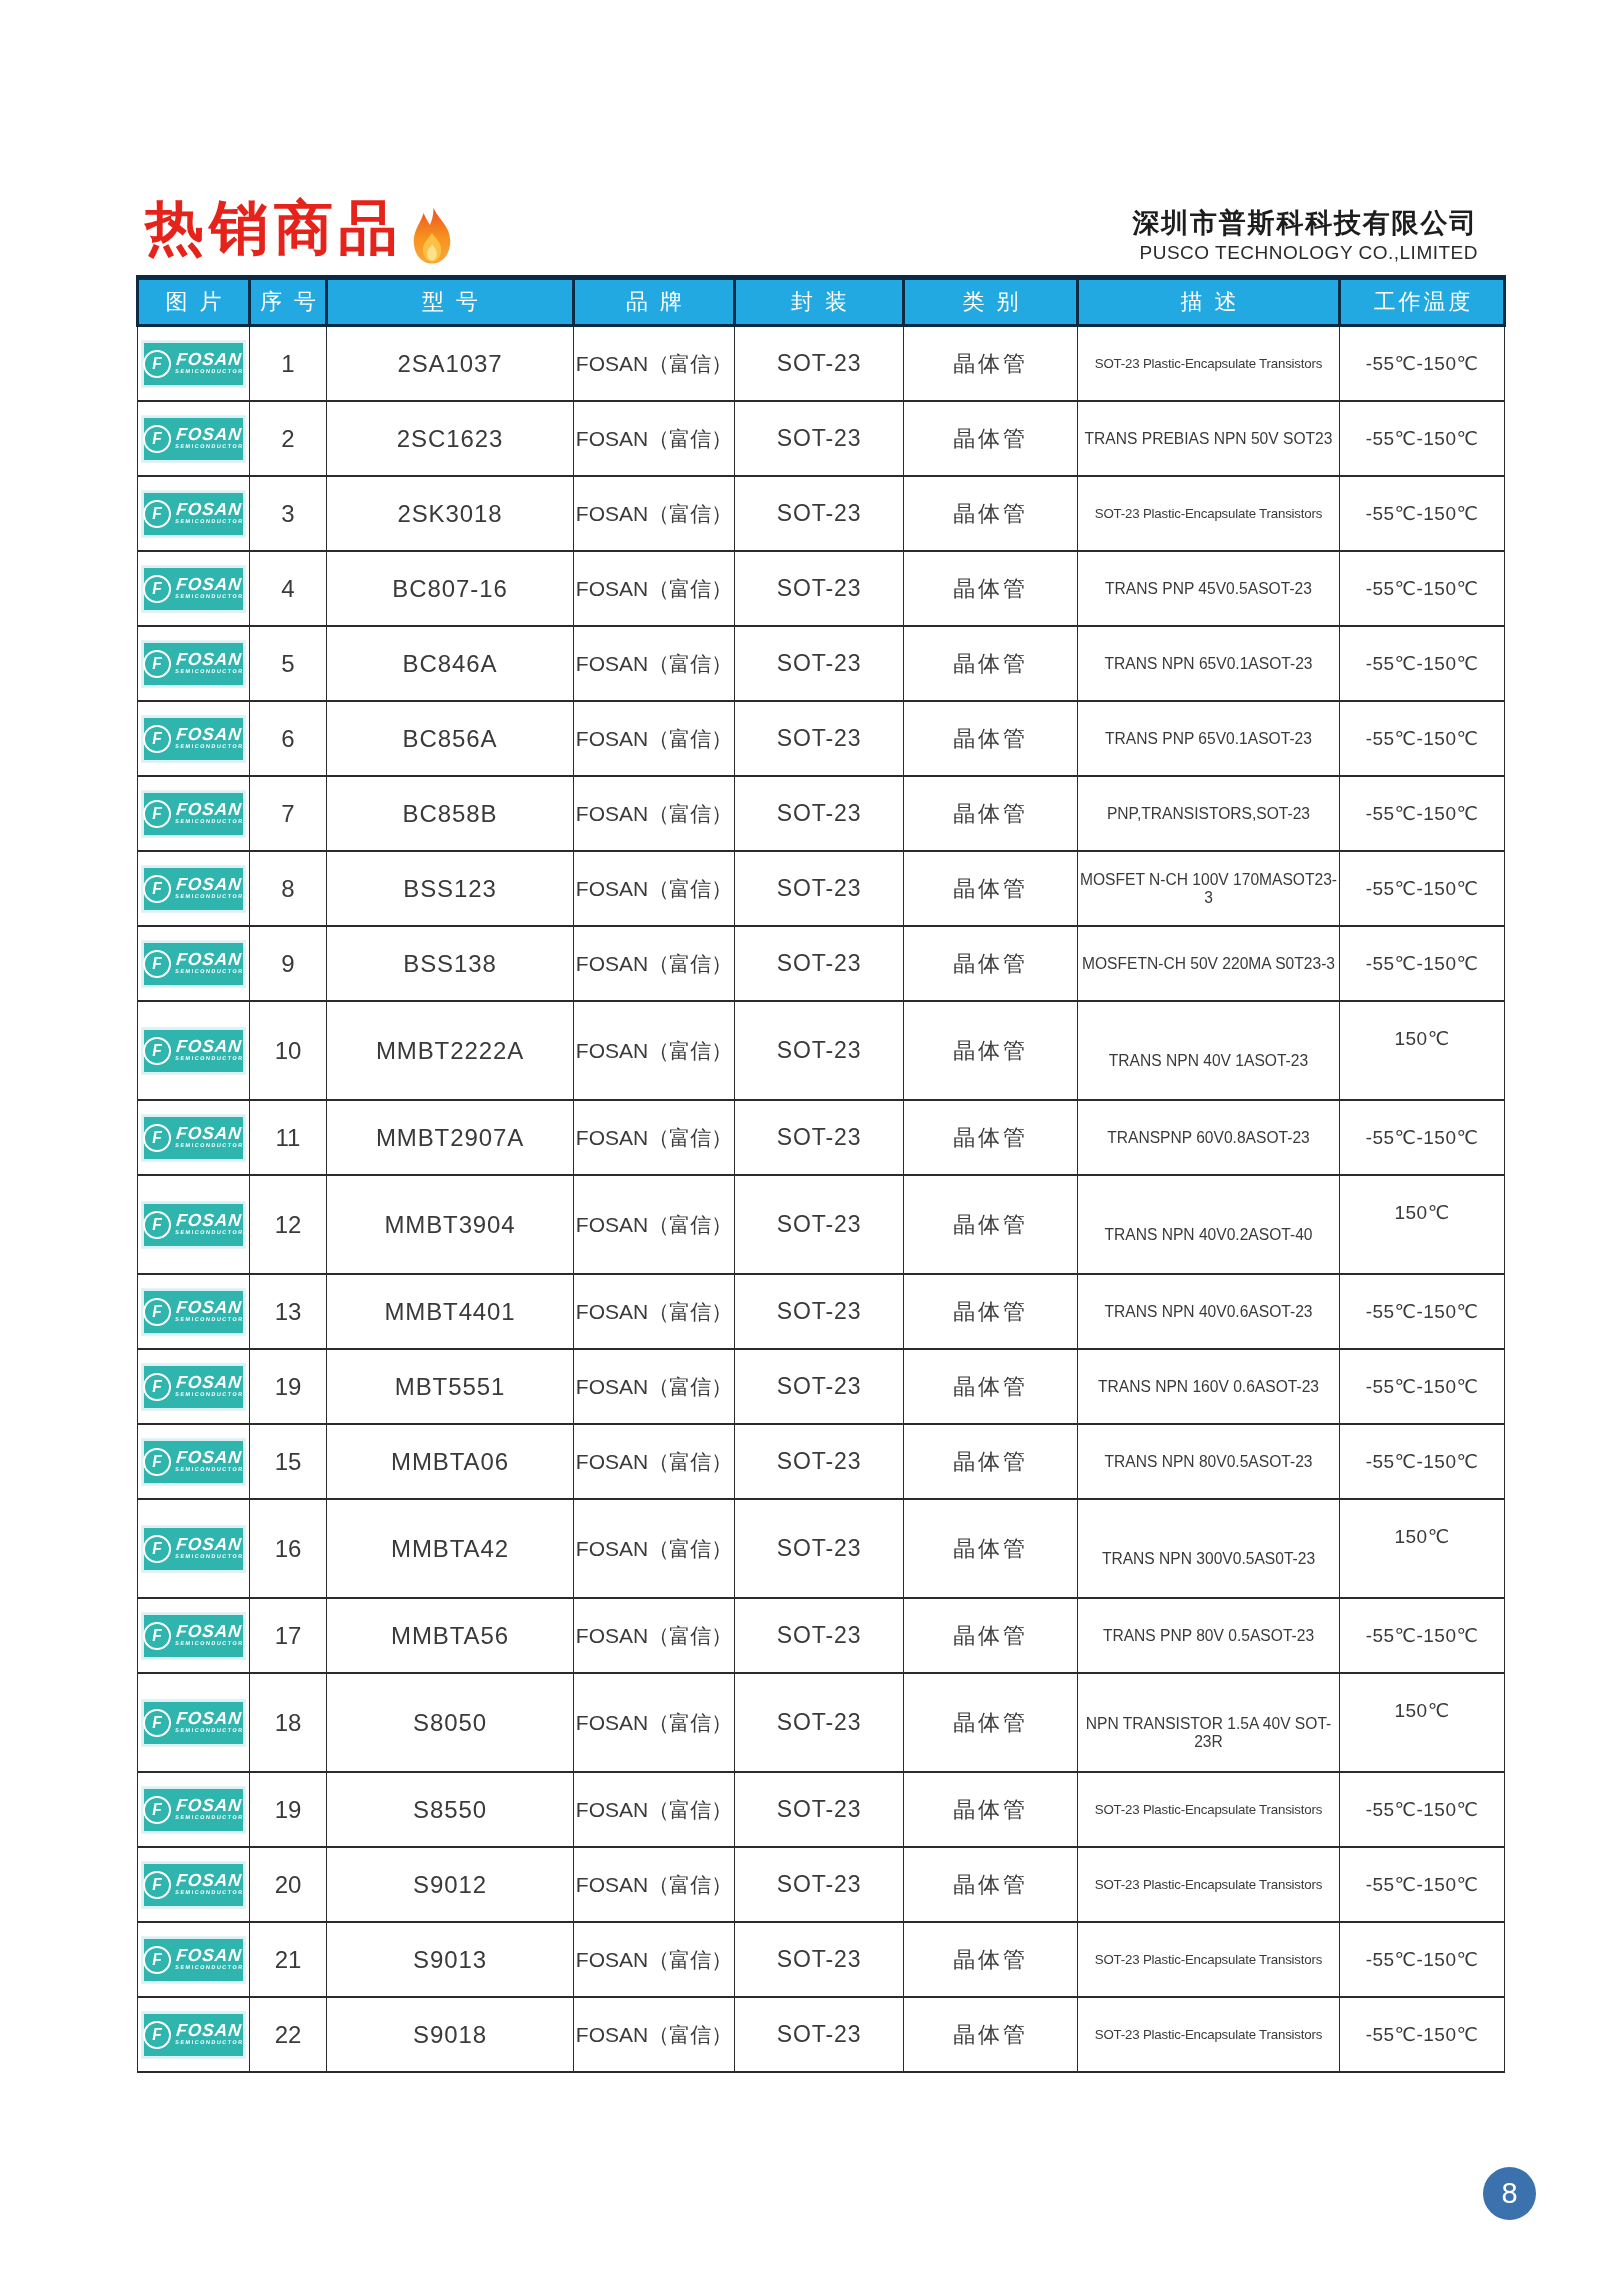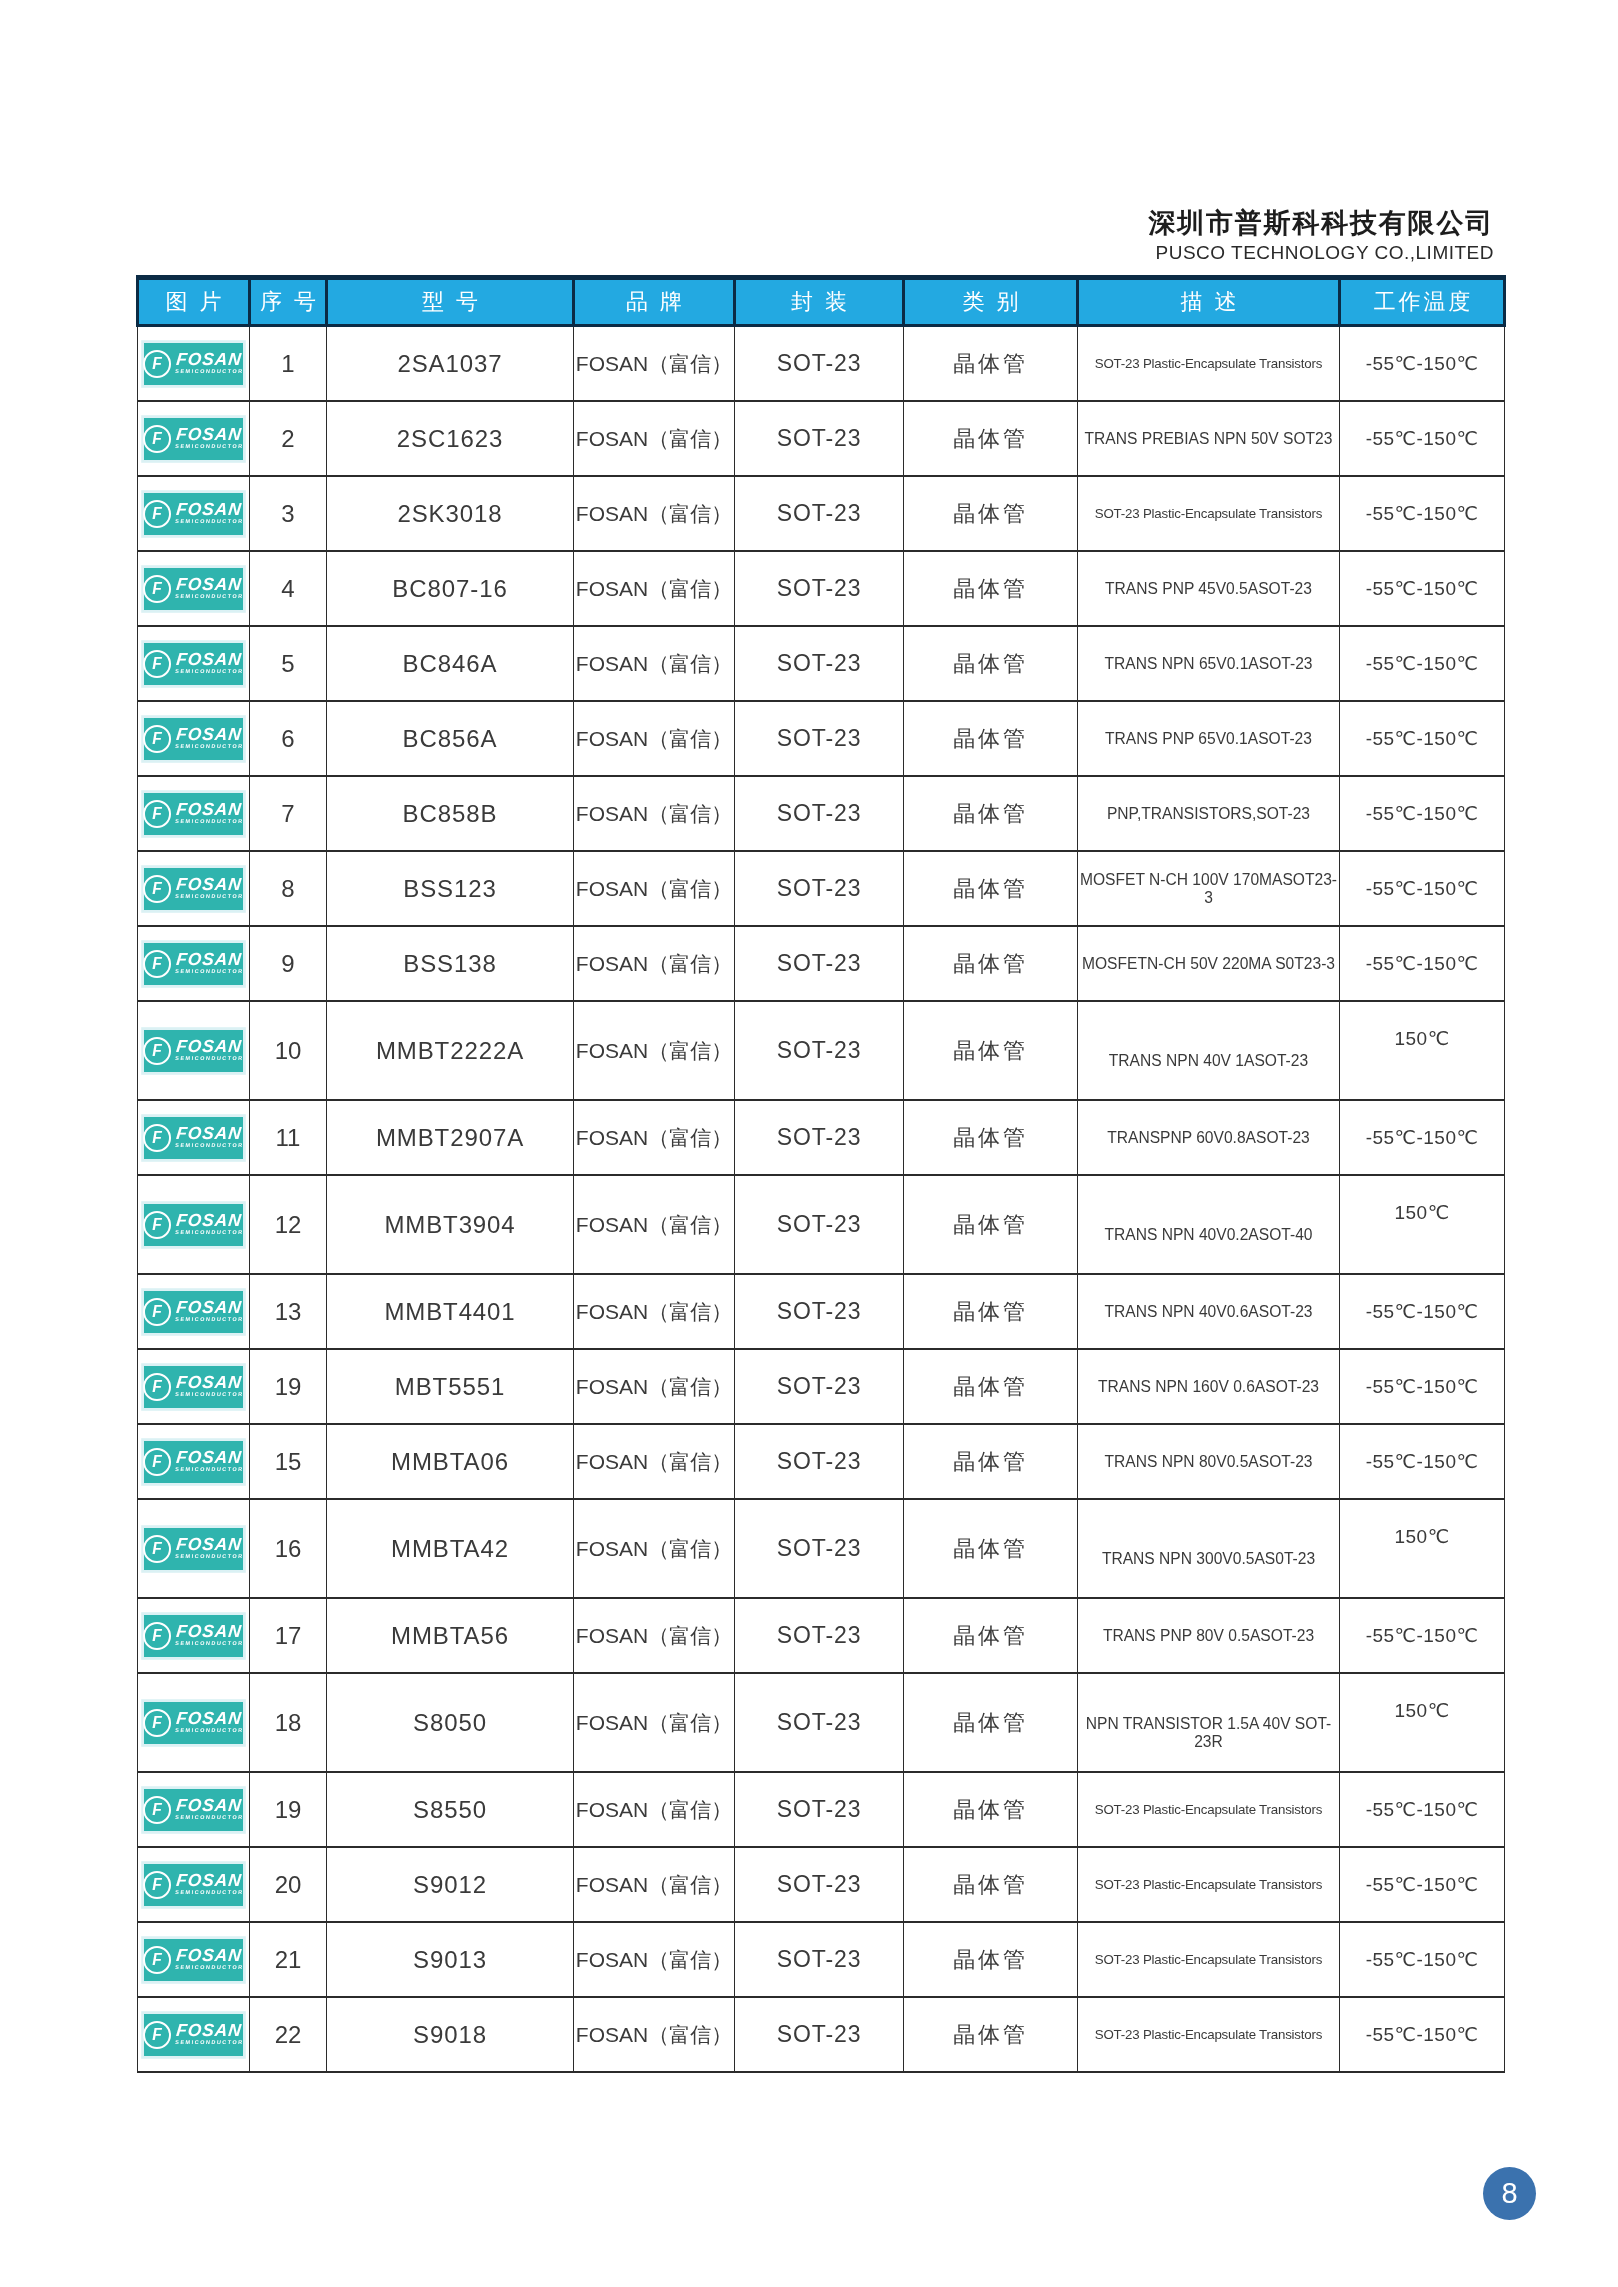--- a/index.html
+++ b/index.html
@@ -10,21 +10,21 @@
     font-family:"Liberation Sans","DejaVu Sans",sans-serif;
     overflow:hidden;
   }
   
   .title-row{position:absolute;left:145px;top:193px;display:flex;align-items:flex-start;}
   .page-title{
     margin:0;font-size:59px;font-weight:900;color:#E5231B;
     letter-spacing:5.5px;line-height:70px;white-space:nowrap;
   }
   .flame{width:46px;height:59px;margin-left:5.5px;margin-top:13px;}
-  .company{position:absolute;right:124px;top:208px;text-align:right;}
+  .company{position:absolute;right:140px;top:208px;text-align:right;}
   .company-cn{font-size:27px;font-weight:700;color:#1d1d1d;letter-spacing:1.8px;line-height:31px;}
   .company-en{font-size:19px;font-weight:400;color:#2a2a2a;letter-spacing:0.5px;line-height:24px;margin-top:2px;}
 
   
   table.products{
     position:absolute;left:136px;top:275px;width:1366px;
     border-collapse:collapse;table-layout:fixed;
     background:#fff;
   }
   table.products th{
@@ -73,20 +73,35 @@
     background:#3B72AE;border-radius:50%;color:#fff;
     font-size:29px;font-weight:500;
     display:flex;align-items:center;justify-content:center;
   }
 </style>
 </head>
 <body>
 
 <div class="page">
 
+  <div class="title-row">
+    <h1 class="page-title">热销商品</h1>
+    <svg class="flame" viewBox="0 0 32 42" aria-hidden="true">
+      <defs>
+        <linearGradient id="fg" x1="0" y1="0" x2="0" y2="1">
+          <stop offset="0" stop-color="#EE4E23"></stop>
+          <stop offset="0.55" stop-color="#F7941E"></stop>
+          <stop offset="1" stop-color="#F9A73B"></stop>
+        </linearGradient>
+      </defs>
+      <path fill="url(#fg)" d="M17 1 C20 9 29 14 29 25 C29 35 23 41 16 41 C9 41 3 35 3 25 C3 17 8 12 10 5 C11.5 9 13.5 11.5 14.5 13.5 C16.2 9.5 17.3 5.5 17 1 Z"></path>
+      <path fill="#FCC044" d="M16 19 C18.5 23.5 22.5 25.5 22.5 31 C22.5 36.2 19.4 39.5 16 39.5 C12.6 39.5 9.5 36.2 9.5 31 C9.5 26.5 13.2 23.5 16 19 Z"></path>
+      <path fill="#FDE08A" d="M16 27 C17.6 29.5 19.5 30.8 19.5 34 C19.5 37 17.9 38.8 16 38.8 C14.1 38.8 12.5 37 12.5 34 C12.5 31.3 14.4 29.5 16 27 Z"></path>
+    </svg>
+  </div>
 
   <div class="company">
     <div class="company-cn">深圳市普斯科科技有限公司</div>
     <div class="company-en">PUSCO TECHNOLOGY CO.,LIMITED</div>
   </div>
 
   <table class="products">
     <colgroup>
       <col style="width:112px">
         <col style="width:77px">

